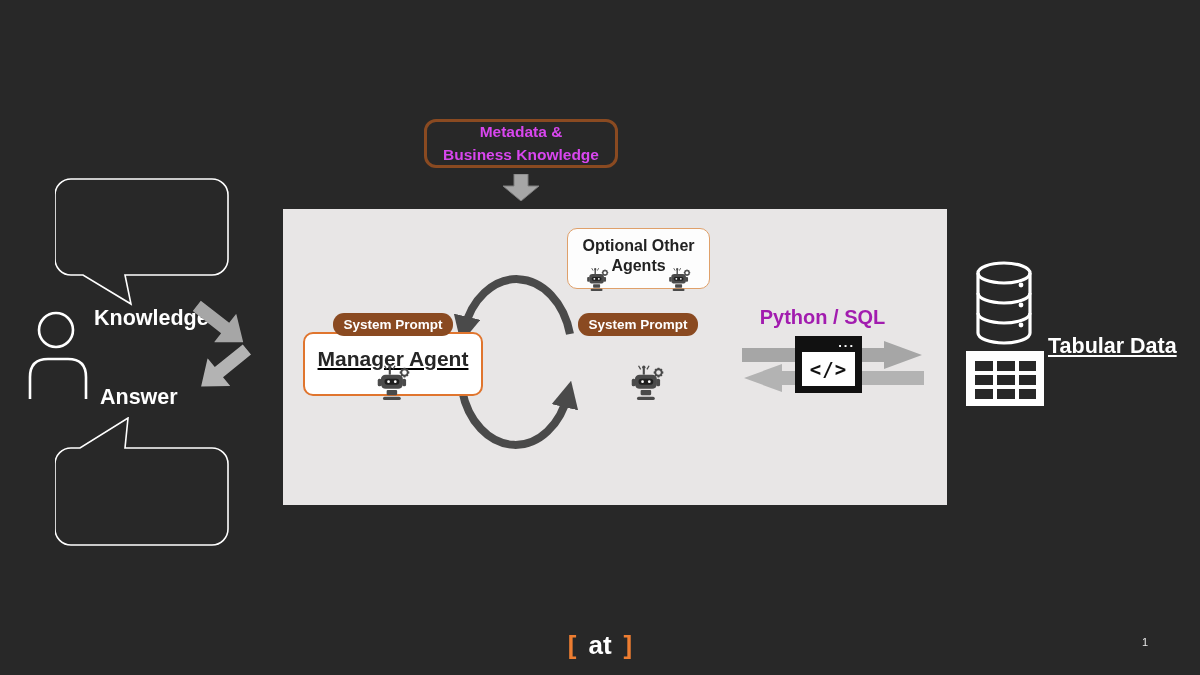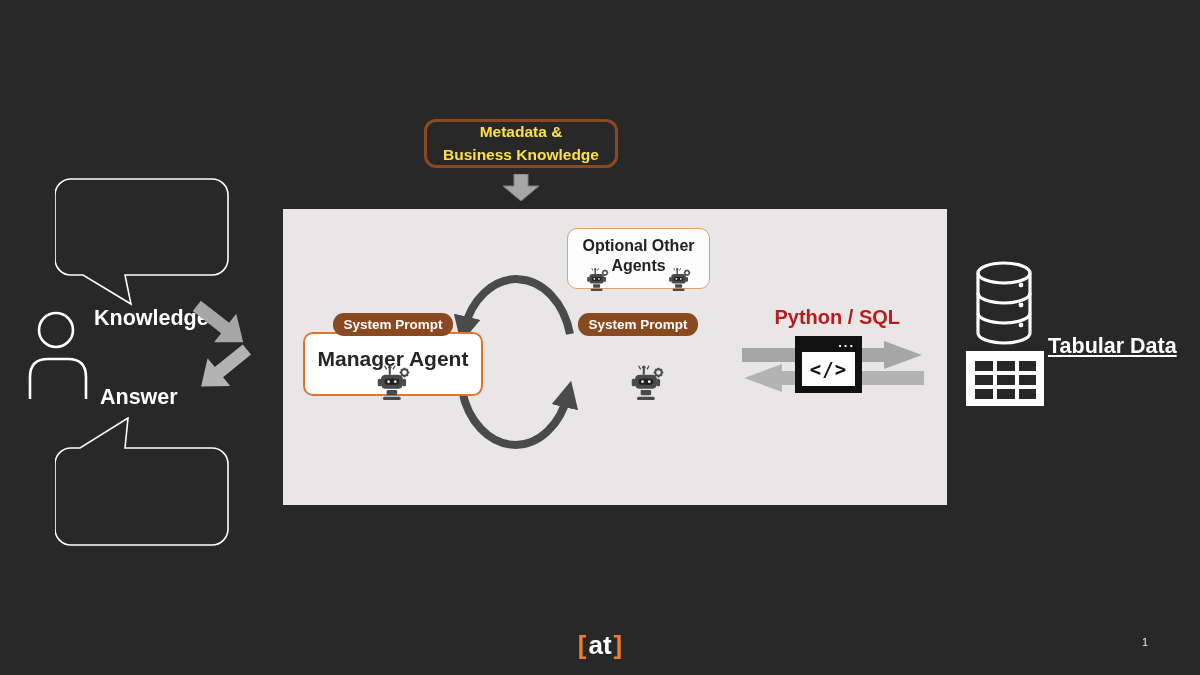--- a/index.html
+++ b/index.html
@@ -15,21 +15,21 @@
   .abs { position: absolute; }
   .pre { white-space: pre-line; }
 
   
   .meta-box {
     left: 424px; top: 119px; width: 194px; height: 49px;
     border: 3px solid #8a4a21; border-radius: 12px;
     display: flex; align-items: center; justify-content: center;
   }
   .meta-box .label {
-    color: #fde047; font-size: 15.5px; font-weight: bold;
+    color: #d946ef; font-size: 15.5px; font-weight: bold;
     text-align: center; line-height: 1.45;
   }
   .down-arrow { left: 503px; top: 174px; }
 
   
   .bubble-svg path { fill: #282828; stroke: #fff; stroke-width: 1.6; }
   .bubble-text {
     color: #fff; font-size: 15px; line-height: 1.4; width: 150px;
   }
   .flow-label { color: #fff; font-size: 21.5px; font-weight: bold; }
@@ -46,37 +46,38 @@
     z-index: 2;
   }
   .opt-box .label {
     margin-top: 7px; color: #222; font-size: 16px; font-weight: 700;
     text-align: center; line-height: 1.25;
   }
   .agent-box {
     width: 180px; height: 64px;
     background: #fff; border: 2.5px solid #e0752e; border-radius: 10px;
     z-index: 2;
+    text-decoration: underline;
   }
   .agent-box .label {
     margin-top: 13px; text-align: center; display: block;
     color: #262626; font-size: 21px; font-weight: 600;
   }
   .badge {
     height: 23px; width: 120px;
     background: #8a4a21; border-radius: 11px;
     display: flex; align-items: center; justify-content: center;
     z-index: 3;
   }
   .badge .label { color: #fff; font-size: 13.5px; font-weight: 600; }
   .robot { z-index: 4; }
   .cycle { z-index: 1; }
   .io-label {
-    left: 462px; top: 97px; width: 155px; text-align: right;
-    color: #b91c1c; font-size: 20px; font-weight: bold; z-index: 2;
+    left: 462px; top: 97px; width: 155px; text-align: center;
+    color: #a21caf; font-size: 20px; font-weight: bold; z-index: 2;
   }
   .io-arrows { left: 459px; top: 131px; z-index: 1; }
   .code-icon {
     left: 512px; top: 127px; width: 67px; height: 57px;
     background: #111; z-index: 2;
   }
   .code-icon .dots {
     position: absolute; top: 3px; right: 7px;
     color: #fff; font-size: 13px; font-weight: bold; letter-spacing: 2px;
     line-height: 8px;
@@ -94,21 +95,21 @@
   
   .tabular-label {
     left: 1048px; top: 334px; width: 152px;
     color: #fff; font-size: 21.5px; font-weight: bold; text-decoration: underline;
   }
 
   
   .logo { left: 0; top: 630px; width: 1200px; text-align: center;
           font-size: 26px; font-weight: bold; }
   .logo .bracket { color: #ed7d31; }
-  .logo .word { color: #fff; margin: 0 2px; }
+  .logo .word { color: #fff; margin: 0 12px; }
   .page-num { left: 1130px; top: 636px; width: 30px; text-align: center;
               color: #e8e8e8; font-size: 11px; }
 </style>
 </head>
 <body>
 
 <div class="stage">
 
   <div class="abs meta-box">
     <div class="label pre">Metadata &amp;

